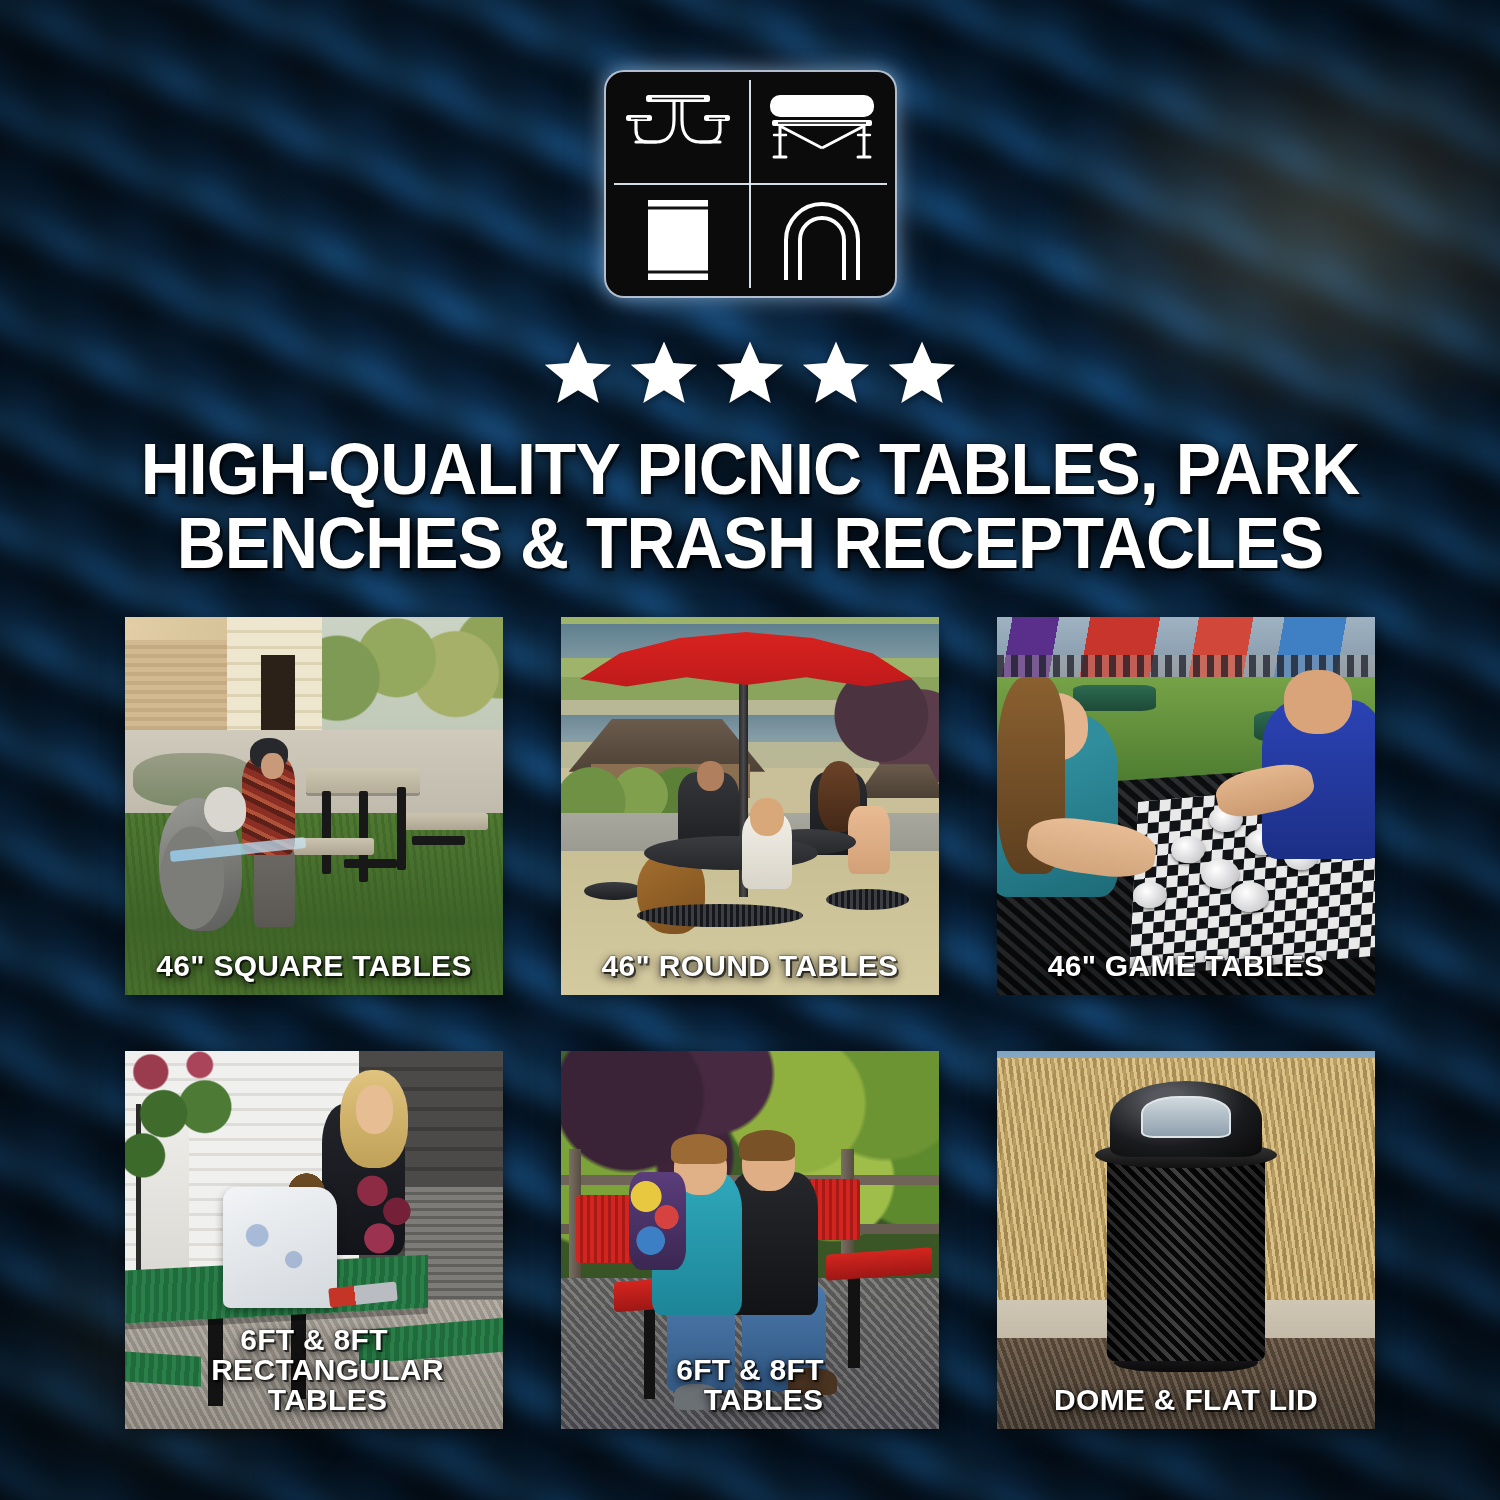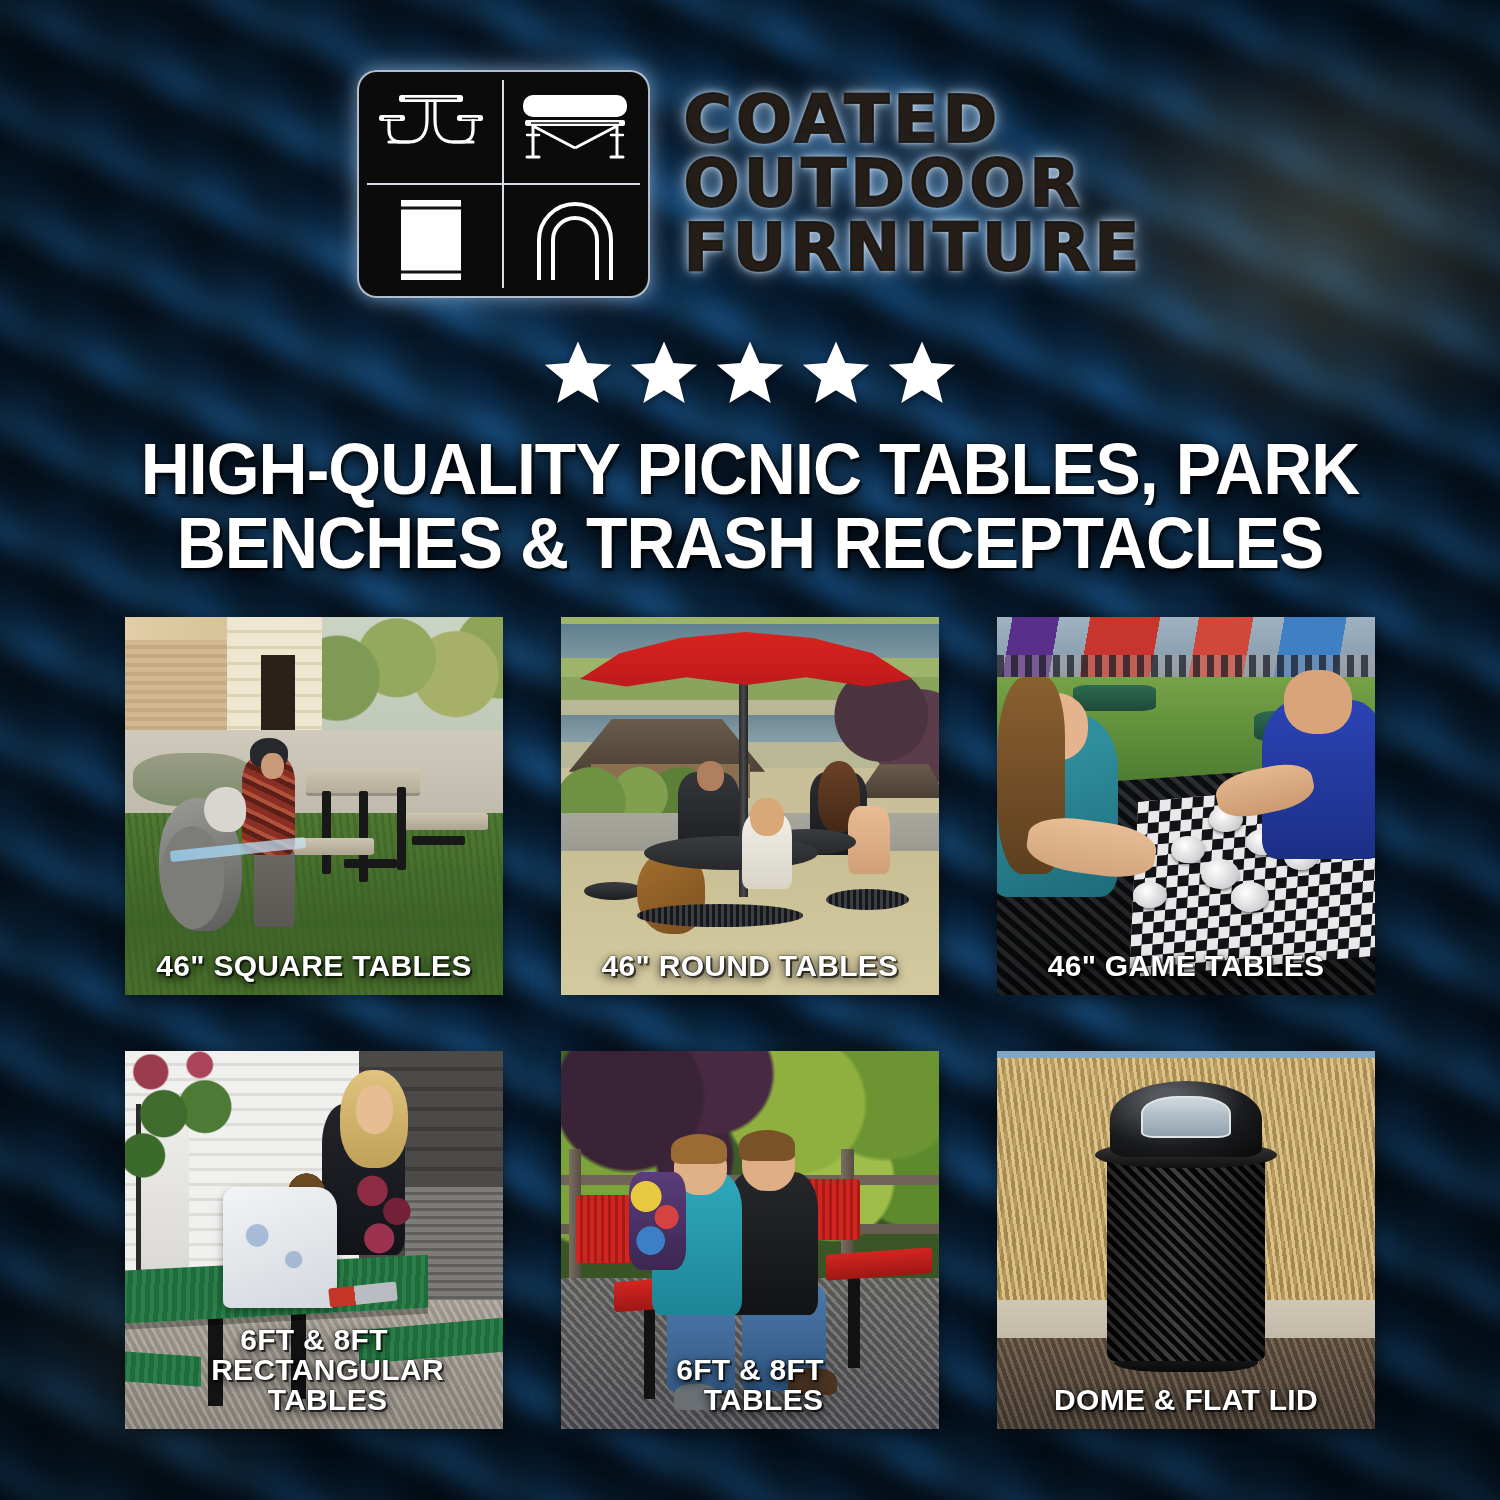--- a/index.html
+++ b/index.html
@@ -491,25 +491,20 @@
         </svg>
       </div>
       <div class="cell">
         <svg width="92" height="88" viewBox="0 0 92 88" fill="none" stroke="#ffffff" stroke-width="4">
           <path d="M10 84V44a36 36 0 0 1 72 0v40"></path>
           <path d="M24 84V44a22 22 0 0 1 44 0v40"></path>
         </svg>
       </div>
     </div>
 
-    <div class="brand">
-      <div class="line">COATED</div>
-      <div class="line">OUTDOOR</div>
-      <div class="line">FURNITURE</div>
-    </div>
   </div>
 
   <div class="stars">
     <svg class="star" viewBox="0 0 24 24">
         <polygon points="12,1.2 15.2,8.6 23.4,9.2 17.1,14.4 19.1,22.3 12,17.9 4.9,22.3 6.9,14.4 0.6,9.2 8.8,8.6" fill="#ffffff"></polygon>
       </svg>
     <svg class="star" viewBox="0 0 24 24">
         <polygon points="12,1.2 15.2,8.6 23.4,9.2 17.1,14.4 19.1,22.3 12,17.9 4.9,22.3 6.9,14.4 0.6,9.2 8.8,8.6" fill="#ffffff"></polygon>
       </svg>
     <svg class="star" viewBox="0 0 24 24">

